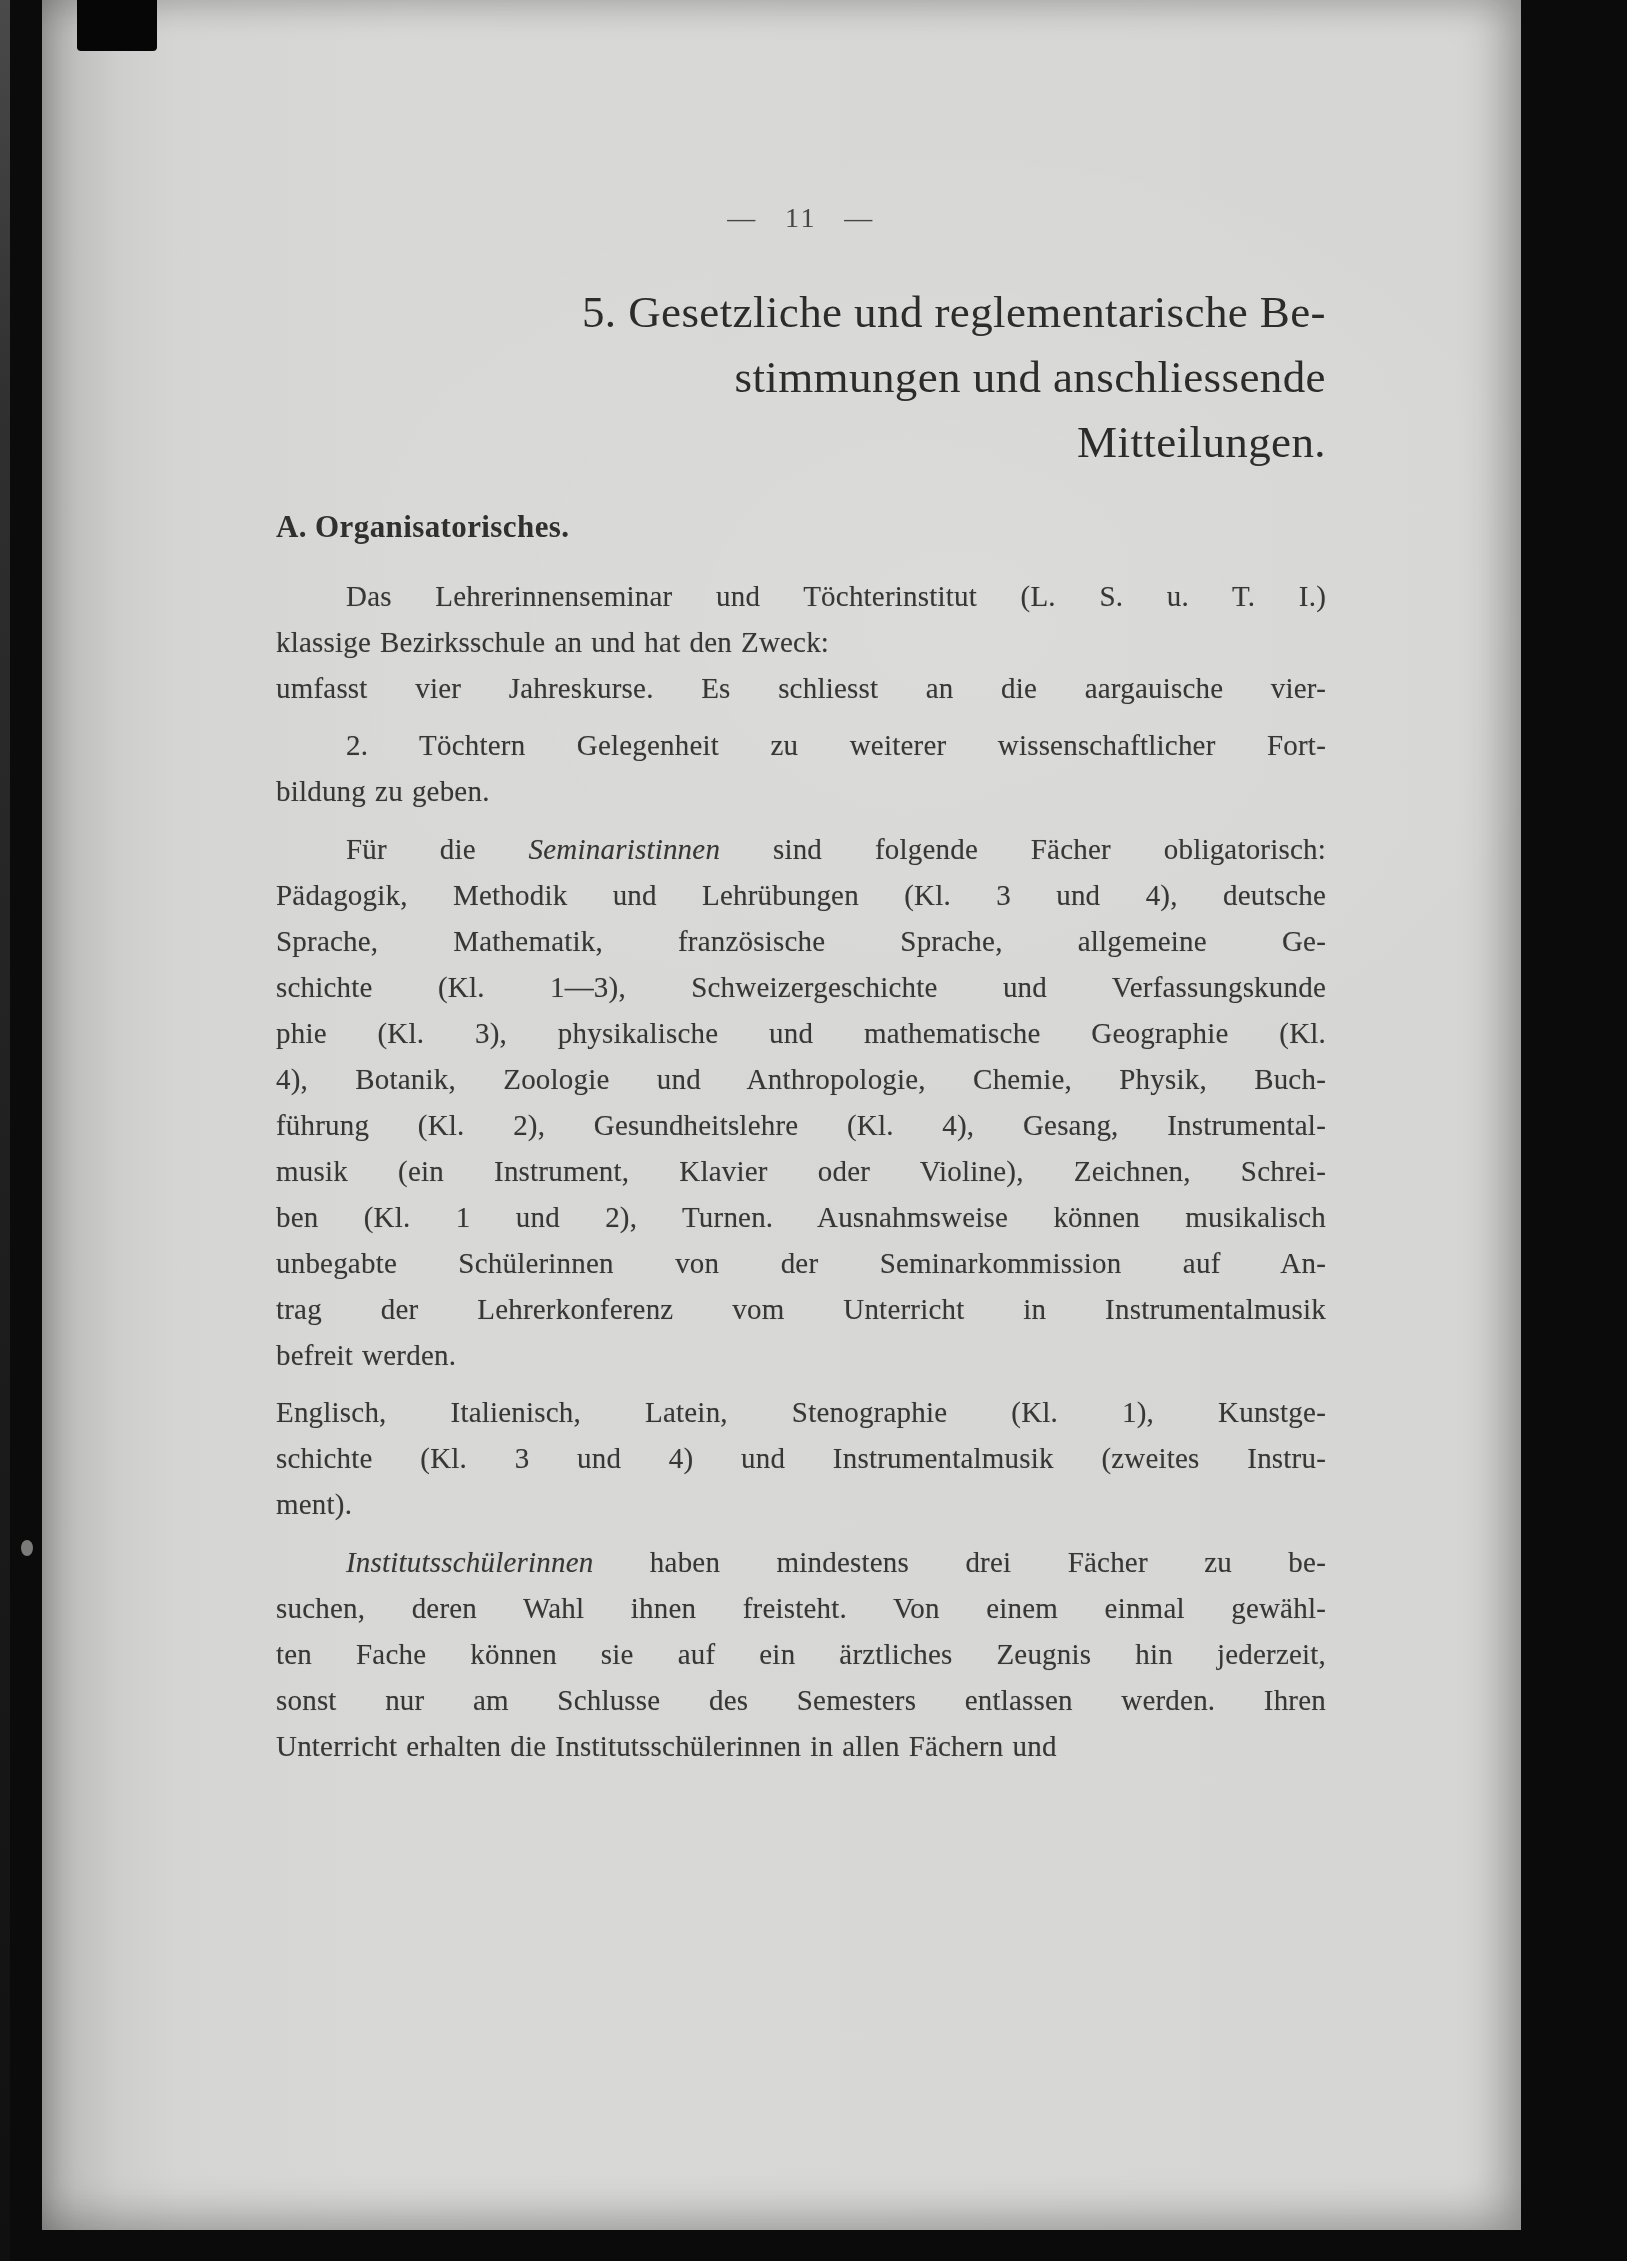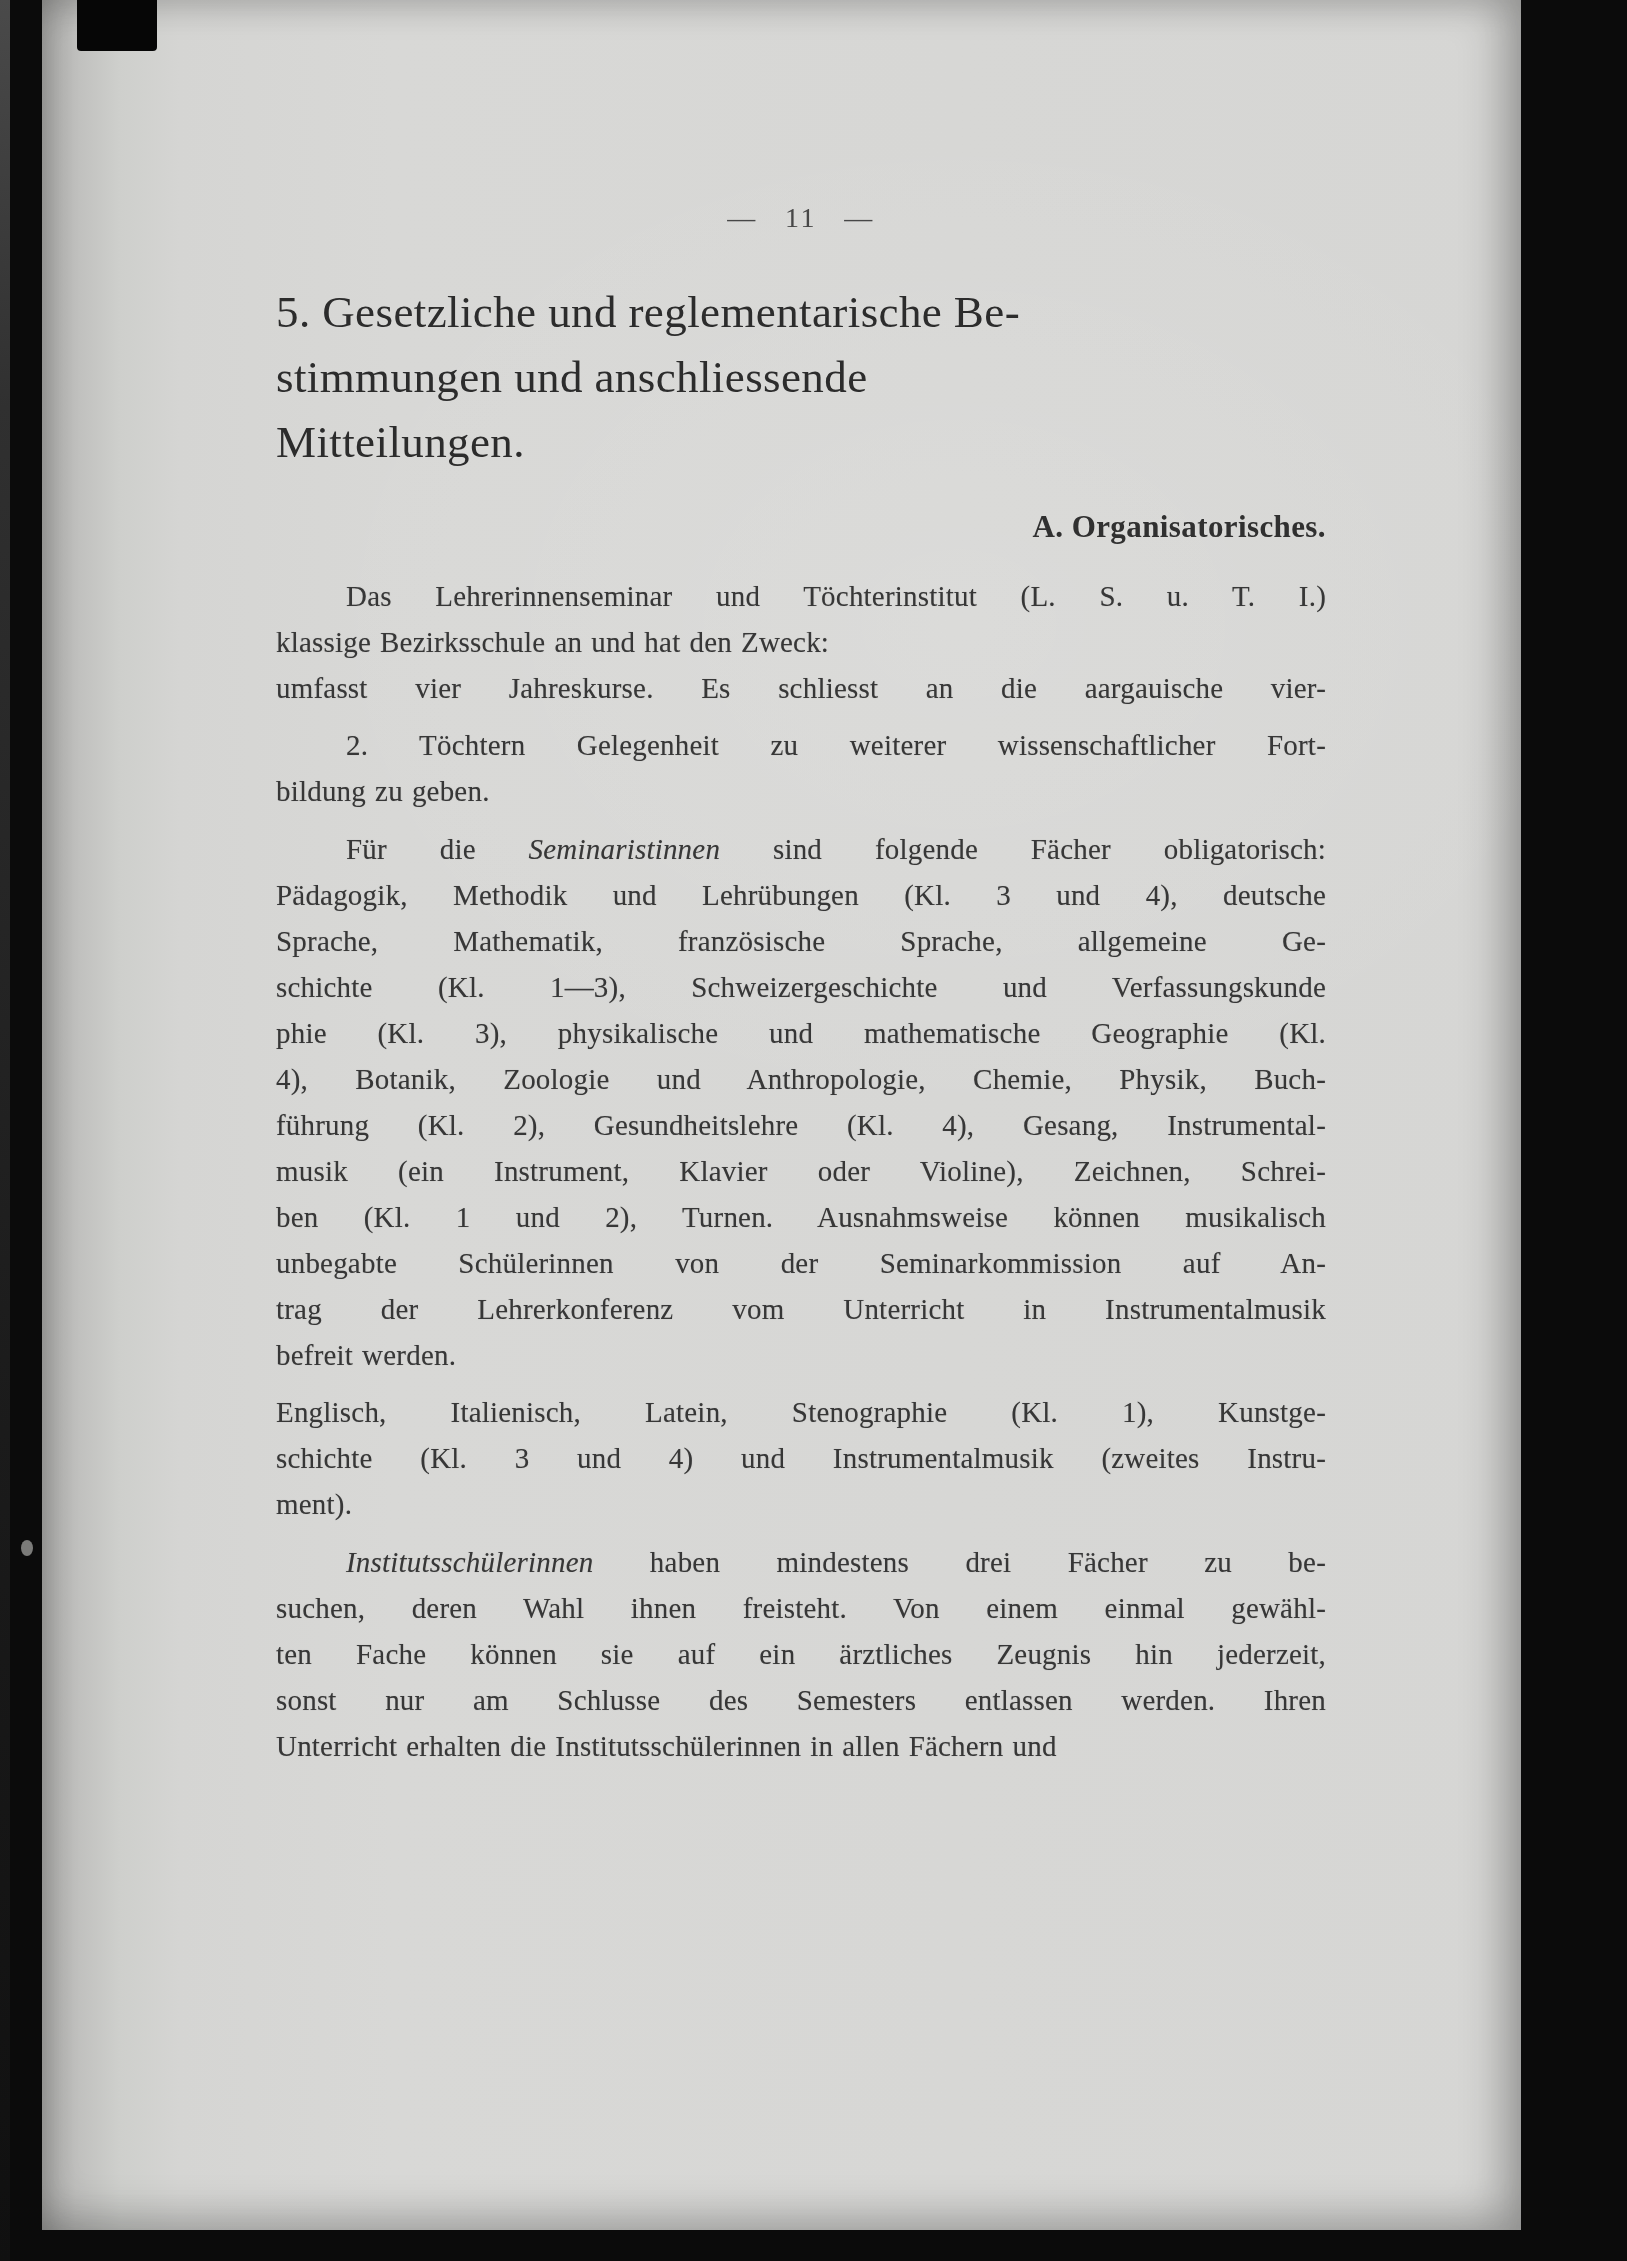--- a/index.html
+++ b/index.html
@@ -54,29 +54,29 @@
     font-size: 28px;
     color: #474747;
     letter-spacing: 2.4px;
     word-spacing: 18px;
   }
   .heading {
     margin: 46px 0 0 0;
     font-size: 45px;
     line-height: 65px;
     font-weight: normal;
-    text-align: left;
+    text-align: right;
     color: #2c2c2c;
     letter-spacing: 0.4px;
   }
   .subheading {
     margin: 34px 0 0 0;
     font-size: 31px;
     font-weight: bold;
-    text-align: right;
+    text-align: left;
     color: #303030;
     letter-spacing: 0.4px;
   }
   .body {
     margin-top: 28px;
     font-size: 29px;
     line-height: 46px;
     color: #373737;
     letter-spacing: 0.2px;
     word-spacing: 1.6px;

